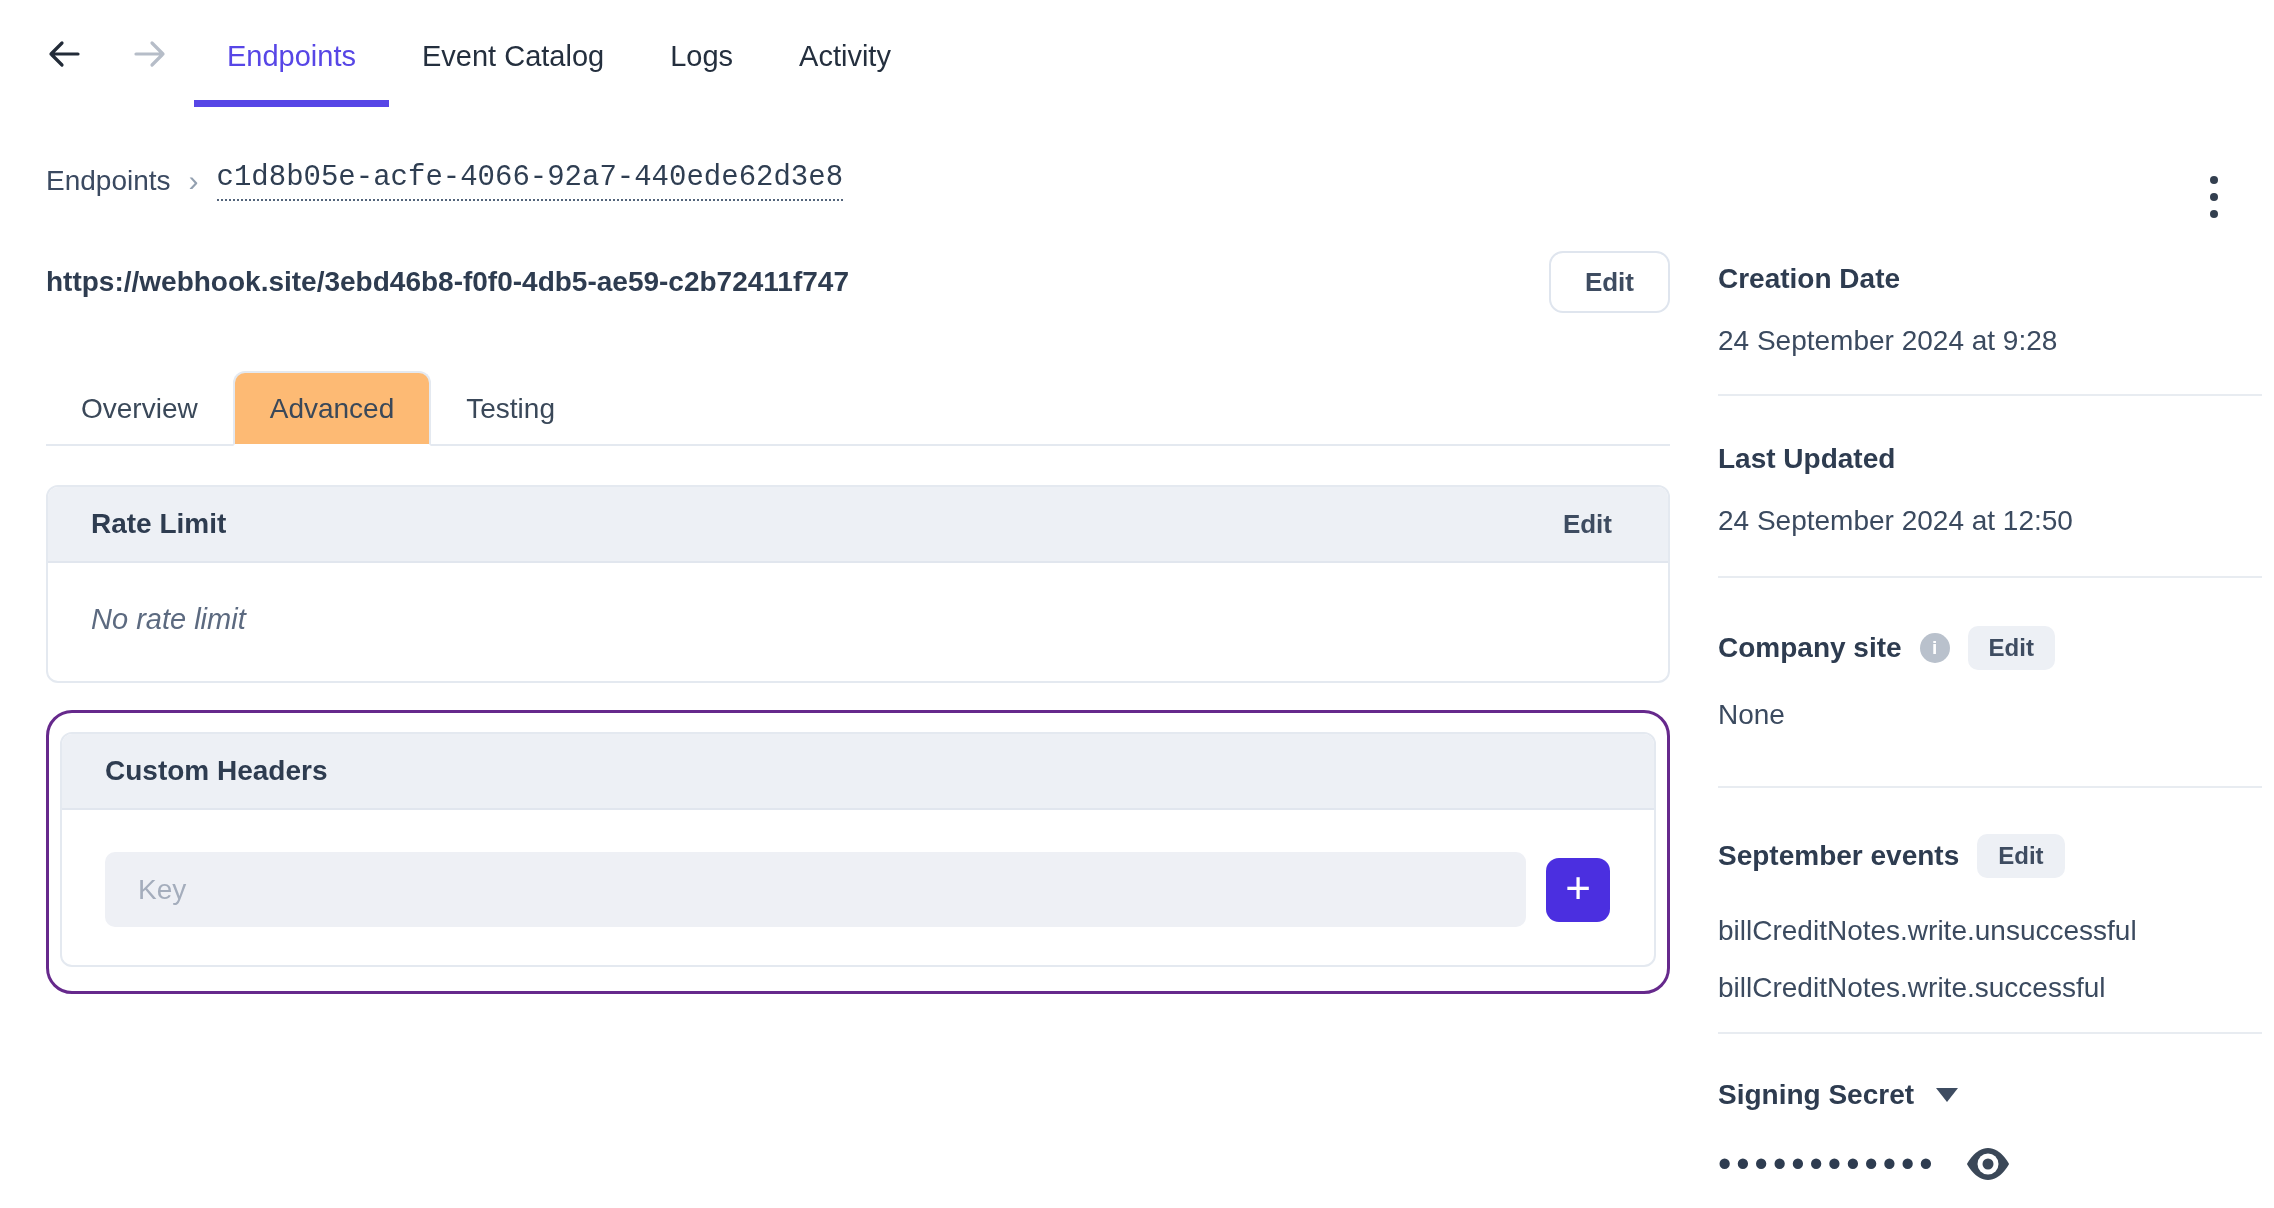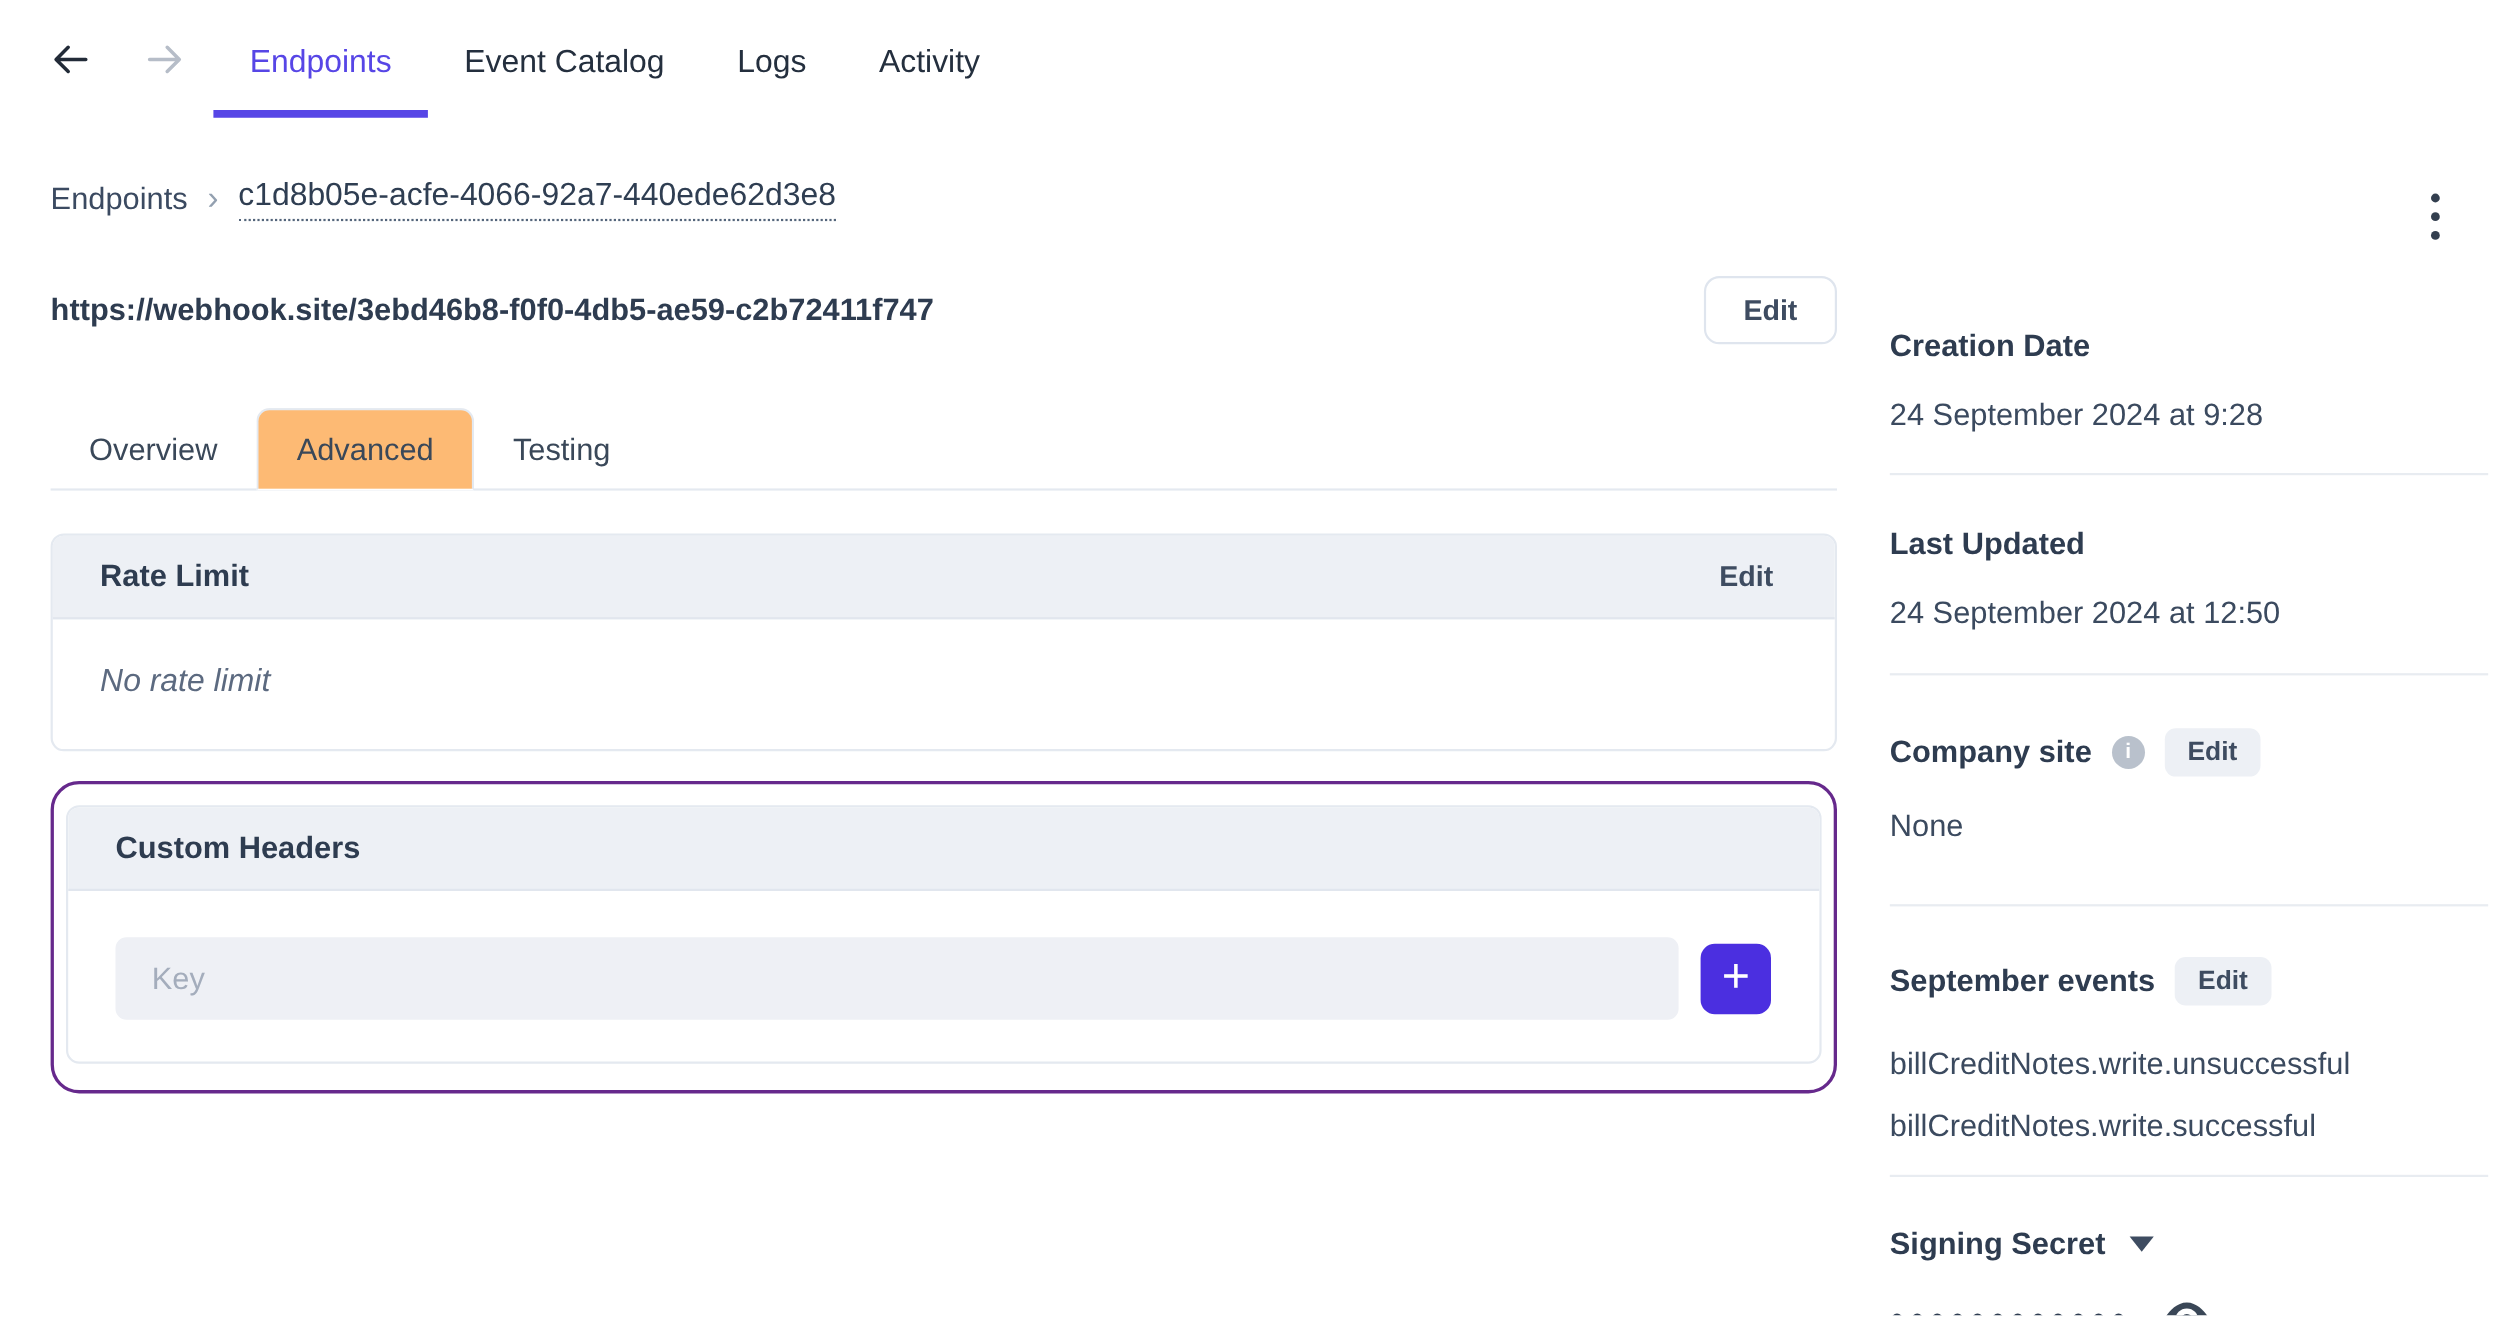--- a/index.html
+++ b/index.html
@@ -20,21 +20,21 @@
   .kebab { position:absolute; left:2204px; top:170px; display:flex; flex-direction:column; gap:9px;
            background:none; border:none; cursor:pointer; padding:6px; }
   .kebab span { width:8px; height:8px; border-radius:50%; background:#333f4f; }
 
   
   .main { position:absolute; left:46px; top:107px; width:1624px; }
 
   .breadcrumb { margin-top:50px; height:48px; display:flex; align-items:center; gap:18px; }
   .bc-root { font-size:28px; color:#3b4a61; cursor:pointer; }
   .bc-sep  { font-size:30px; color:#93a0b0; }
-  .bc-id   { font-family:Liberation Sans, sans-serif; font-size:29px; color:#2f3e52;
+  .bc-id   { font-family:Liberation Mono, monospace; font-size:29px; color:#2f3e52;
              padding-bottom:5px; border-bottom:2px dotted #54657b; cursor:pointer; }
 
   .url-row { margin-top:46px; height:62px; display:flex; align-items:center; justify-content:space-between; }
   .endpoint-url { font-size:28px; font-weight:700; color:#2e3c50; }
   .btn-outline { height:62px; padding:0 34px; border:2px solid #dfe5ee; border-radius:14px; background:#fff;
                  font-size:26px; font-weight:700; color:#3e4c61; cursor:pointer;
                  font-family:"Liberation Sans","DejaVu Sans",sans-serif; }
 
   .tabs { margin-top:58px; display:flex; height:75px; position:relative; }
   .tabs::after { content:""; position:absolute; left:0; right:0; bottom:0; height:2px; background:#e4e9f0; }
@@ -61,21 +61,21 @@
                font-family:"Liberation Sans","DejaVu Sans",sans-serif; }
   .hdr-input::placeholder { color:#a4adbc; }
   .add-btn { width:64px; height:64px; flex:0 0 64px; border:none; border-radius:13px; background:#4b2fe0;
              color:#fff; font-size:44px; font-weight:400; line-height:1; display:flex; align-items:center;
              justify-content:center; cursor:pointer; padding-bottom:4px;
              font-family:"Liberation Sans","DejaVu Sans",sans-serif; }
 
   
   .sidebar { position:absolute; left:1718px; top:262px; width:544px; }
   .side-section { border-bottom:2px solid #e8ecf1; }
-  .side-section.s1 { padding:0 0 36px;margin-top:36px; }
+  .side-section.s1 { padding:0 0 36px; }
   .side-section.s2 { padding:46px 0 38px; }
   .side-section.s3 { padding:48px 0 54px; }
   .side-section.s4 { padding:46px 0 16px; }
   .side-section.s5 { padding:44px 0 0; border-bottom:none; }
   .side-label { font-size:28px; font-weight:600; color:#2e3c50; line-height:34px; }
   .side-value { font-size:28px; color:#3b4a5f; line-height:34px; margin-top:28px; }
   .label-row { display:flex; align-items:center; gap:18px; }
   .chip { height:44px; padding:0 21px; background:#edf0f5; border:none; border-radius:10px; font-size:24px;
           font-weight:700; color:#3e4c61; display:flex; align-items:center; cursor:pointer;
           font-family:"Liberation Sans","DejaVu Sans",sans-serif; }

